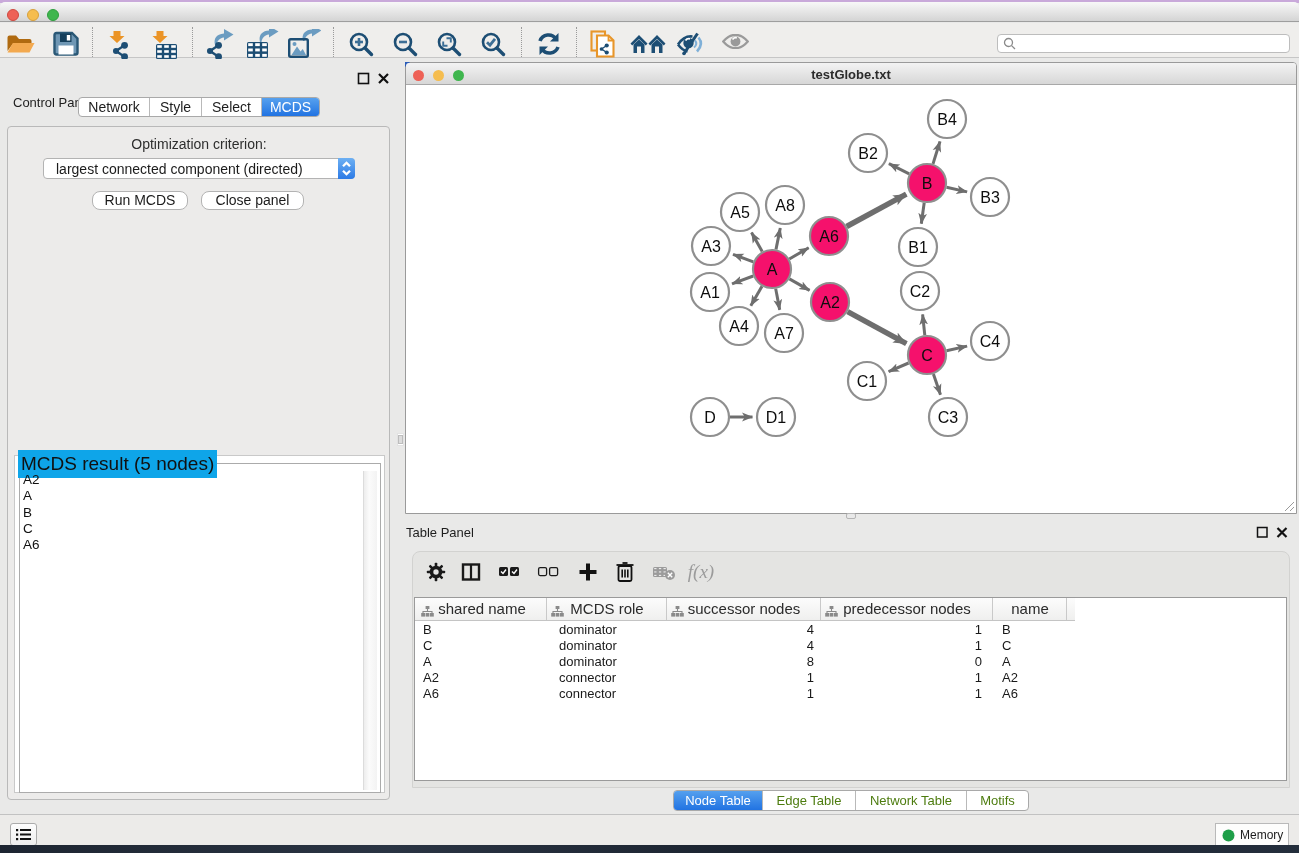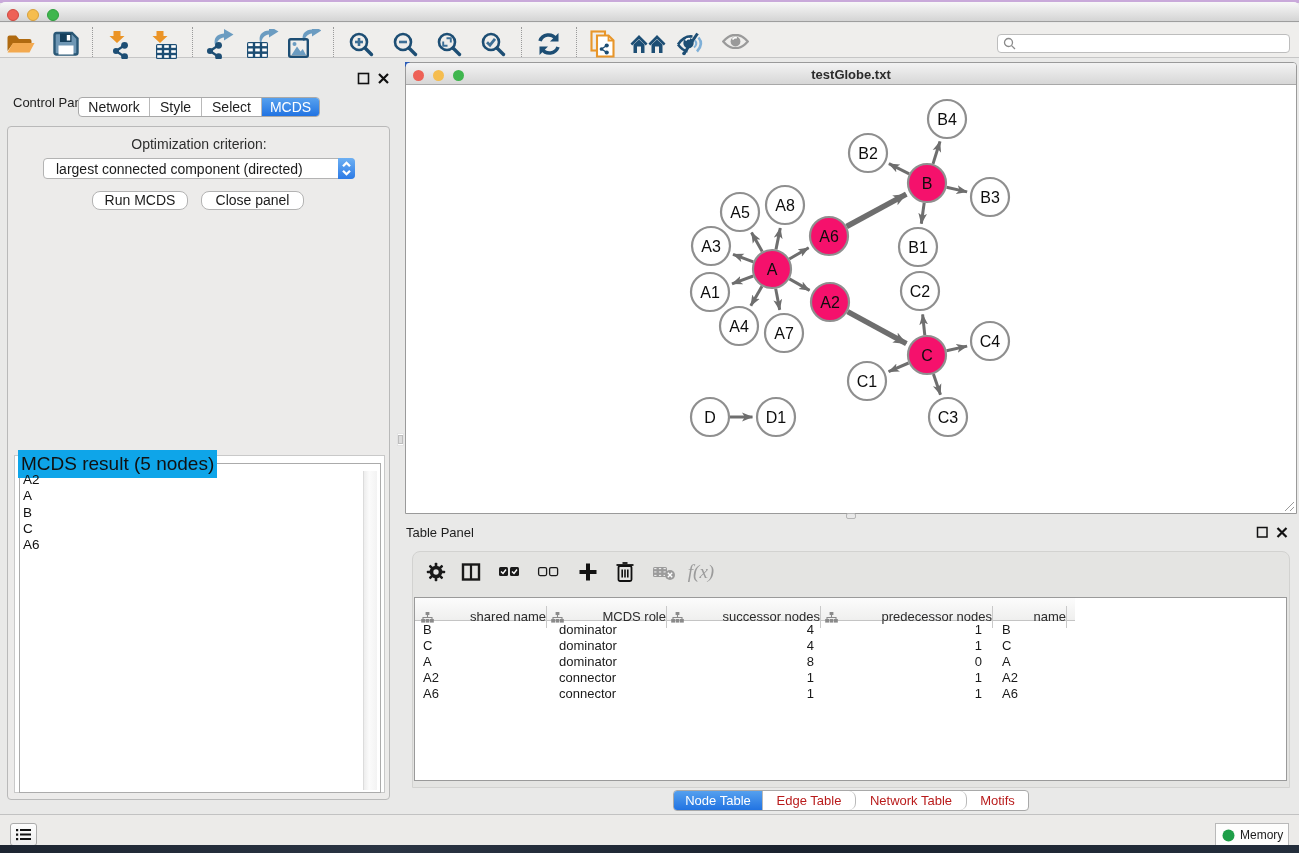--- a/index.html
+++ b/index.html
@@ -59,30 +59,30 @@
 .flight { position:absolute; top:6.5px; width:11px; height:11px; border-radius:50%; }
 #grip { position:absolute; right:1px; bottom:1px; width:12px; height:12px; }
 
 #tp-title { left:406px; top:525px; font-size:13px; color:#1e1e1e; }
 #tp-well { left:412px; top:551px; width:878px; height:237px; background:#e4e4e2;
   border:1px solid #d2d2d0; border-radius:8px 8px 0 0; }
 #tp-table { left:414px; top:597px; width:873px; height:184px; background:#fff;
   border:1px solid #9a9a9a; }
 #tp-thead { position:absolute; left:0; top:0; width:660px; height:23px;
   background:linear-gradient(#fcfcfc,#efefee); border-bottom:1px solid #c4c4c4; }
-.th { position:absolute; top:8px; height:22px; border-right:1px solid #c9c9c9;
-  text-align:right; font-size:13px; color:#2b2b2b; line-height:22px; }
+.th { position:absolute; top:0; height:22px; border-right:1px solid #c9c9c9;
+  text-align:center; font-size:15px; color:#2b2b2b; line-height:22px; }
 .thi { position:absolute; left:3px; top:4px; line-height:normal; }
 .tr { position:absolute; left:0; width:100%; height:16px; font-size:13px; color:#191919; }
 .tr span { position:absolute; top:0; line-height:16px; }
 
 #btabs { left:673px; top:790px; height:21px; display:flex;
   border:1px solid #a9a9a9; border-radius:4px; background:#fff; }
-.btab { height:19px; line-height:19px; font-size:13px; color:#b91c1c;
-  border-right:1px solid #b9b9b9; text-align:center;border-radius:7px; }
+.btab { height:19px; line-height:19px; font-size:13px; color:#4d7c0f;
+  border-right:1px solid #b9b9b9; text-align:center; }
 .btab:last-child { border-right:none; }
 .btab.sel { background:linear-gradient(#55a0ee,#2173e2); color:#fff;
   border-radius:3px 0 0 3px; }
 
 #status { left:0; top:814px; width:1299px; height:31px; background:#ecebe9;
   border-top:1px solid #c2c2c2; }
 #listbtn { position:absolute; left:10px; top:8px; width:27px; height:23px;
   background:linear-gradient(#fdfdfd,#ededed); border:1px solid #ababab; border-radius:3px; }
 #membtn { position:absolute; left:1215px; top:8px; width:74px; height:23px;
   background:#fdfdfc; border:1px solid #b9b9b9; font-size:12px; color:#1c1c1c; }

